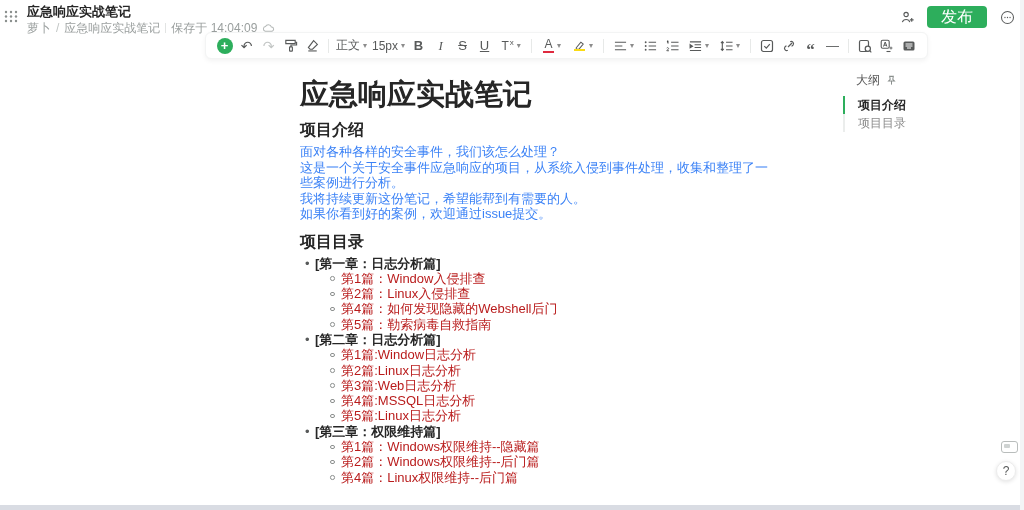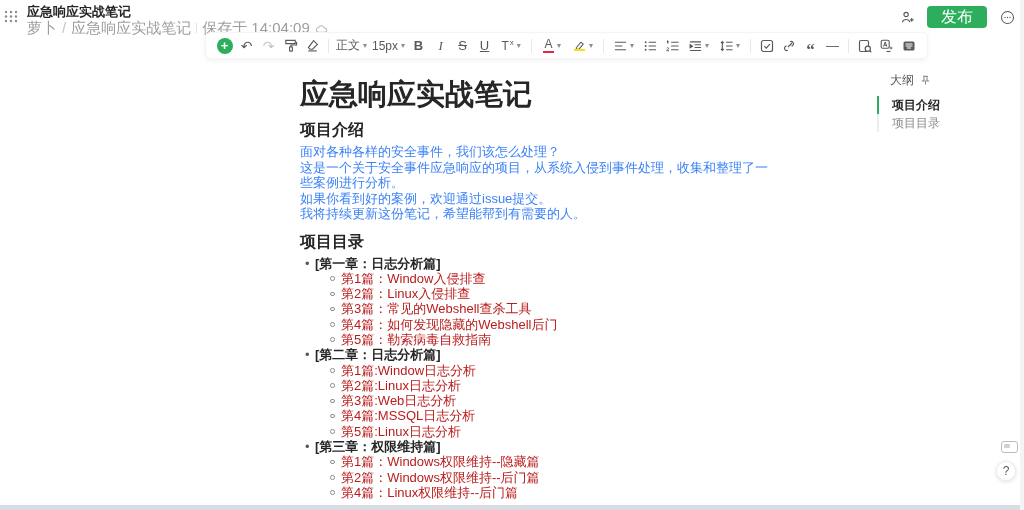--- a/index.html
+++ b/index.html
@@ -6,21 +6,21 @@
   html,body { background:#f3f4f6; }
   .page {
     position:relative; width:1020px; height:510px; background:#ffffff;
     overflow:hidden; font-family:"Liberation Sans","DejaVu Sans",sans-serif;
     color:#262626;
   }
   
   .grid-icon { position:absolute; left:4px; top:9px; width:14px; height:13px; color:#8a8f8d; cursor:pointer; }
   .head-text { position:absolute; left:27px; top:5px; }
   .head-title { font-size:13px; font-weight:bold; color:#262626; line-height:14px; }
-  .breadcrumb { margin-top:3px; font-size:15px; color:#9a9f9e; display:flex; align-items:center; gap:5px; line-height:12px; }
+  .breadcrumb { margin-top:3px; font-size:12px; color:#9a9f9e; display:flex; align-items:center; gap:5px; line-height:12px; }
   .breadcrumb .sep { color:#c2c6c5; }
   .breadcrumb .pipe { display:inline-block; width:1px; height:10px; background:#e2e4e3; }
   .cloud-ic { width:13px; height:10px; color:#b6bab9; }
   .head-right { position:absolute; right:4px; top:0; height:34px; display:flex; align-items:center; gap:11px; }
   .icon-btn { width:18px; height:18px; color:#585a5a; display:flex; align-items:center; justify-content:center; cursor:pointer; }
   .publish-btn {
     background:var(--brand-green,#2DAE5C); color:#fff; border:none; border-radius:4px;
     font-size:16px; padding:5px 14px; line-height:12px; cursor:pointer;
     font-family:inherit;
   }
@@ -57,21 +57,21 @@
   .doc h2 { font-size:16px; line-height:18px; font-weight:bold; color:#262626; margin:11px 0 5px; cursor:text; }
   .doc p  { font-size:13px; line-height:15.5px; color:#3b82f6; cursor:text; }
   .toc { margin-top:3px; }
   .li { position:relative; font-size:13px; line-height:15.3px; color:#b91c1c; cursor:text; }
   .l1 { padding-left:15px; color:#262626; font-weight:bold; }
   .l1 .b1 { position:absolute; left:5px; top:0; color:#585a5a; font-weight:normal; }
   .l2 { padding-left:41px; }
   .l2 .b2 { position:absolute; left:30px; top:5.5px; width:4.5px; height:4.5px;
             border:1px solid #8c8f8e; border-radius:50%; }
   
-  .outline { position:absolute; left:877px; top:72px; width:142px; }
+  .outline { position:absolute; left:843px; top:72px; width:142px; }
   .outline-head { display:flex; align-items:center; gap:6px; padding-left:13px; margin-bottom:7px;
                   font-size:12px; color:#595959; }
   .pin-ic { width:11px; height:11px; color:#8a8f8d; cursor:pointer; }
   .o-item { position:relative; padding:3px 0 3px 13px; font-size:12px; line-height:12px;
             color:#8c8c8c; cursor:pointer; border-left:2px solid #ebedec; }
   .o-item.active { color:#262626; font-weight:bold; border-left-color:var(--outline-active-green,#2DAE5C); }
   
   .mini-card { position:absolute; left:1001px; top:441px; width:17px; height:12px;
                border:1.4px solid #b9bdbc; border-radius:3px; cursor:pointer; }
   .mini-card::after { content:""; position:absolute; left:2px; top:2px; width:6px; height:4px;
@@ -265,30 +265,29 @@
       </svg>
     </span>
   </div>
 
   <div class="doc">
     <h1>应急响应实战笔记</h1>
 
     <h2>项目介绍</h2>
     <p>面对各种各样的安全事件，我们该怎么处理？</p>
     <p>这是一个关于安全事件应急响应的项目，从系统入侵到事件处理，收集和整理了一些案例进行分析。</p>
+    <p>我将持续更新这份笔记，希望能帮到有需要的人。</p>
     <p>如果你看到好的案例，欢迎通过issue提交。</p>
-    <p>我将持续更新这份笔记，希望能帮到有需要的人。</p>
 
     <h2>项目目录</h2>
     <div class="toc">
 
       <div class="li l1"><span class="b1">•</span><span>[第一章：日志分析篇]</span></div>
       <div class="li l2"><span class="b2"></span><span>第1篇：Window入侵排查</span></div>
       <div class="li l2"><span class="b2"></span><span>第2篇：Linux入侵排查</span></div>
-      <div class="li l2"><span class="b2"></span><span>第3篇：常见的Webshell查杀工具</span></div>
       <div class="li l2"><span class="b2"></span><span>第4篇：如何发现隐藏的Webshell后门</span></div>
       <div class="li l2"><span class="b2"></span><span>第5篇：勒索病毒自救指南</span></div>
 
       <div class="li l1"><span class="b1">•</span><span>[第二章：日志分析篇]</span></div>
       <div class="li l2"><span class="b2"></span><span>第1篇:Window日志分析</span></div>
       <div class="li l2"><span class="b2"></span><span>第2篇:Linux日志分析</span></div>
       <div class="li l2"><span class="b2"></span><span>第3篇:Web日志分析</span></div>
       <div class="li l2"><span class="b2"></span><span>第4篇:MSSQL日志分析</span></div>
       <div class="li l2"><span class="b2"></span><span>第5篇:Linux日志分析</span></div>
 

